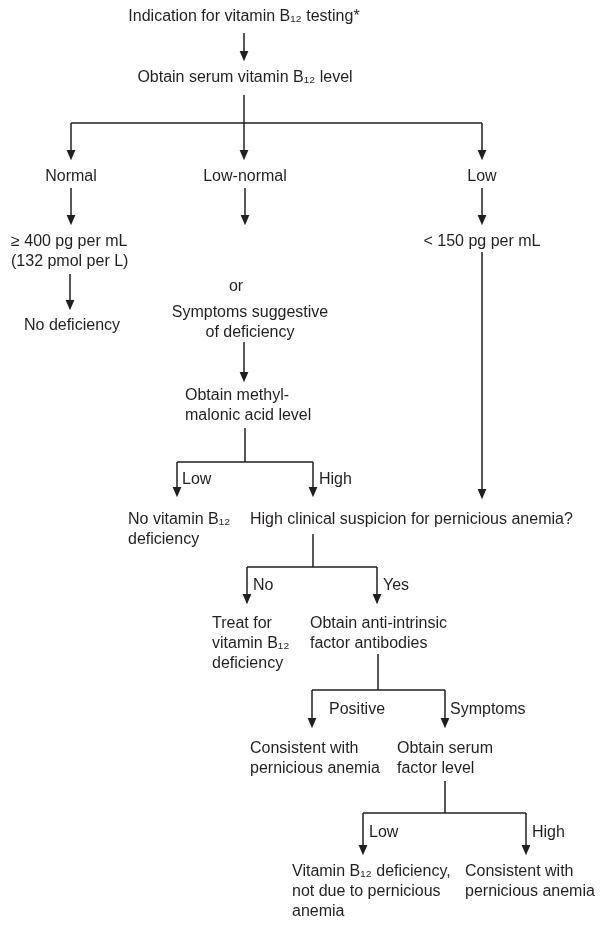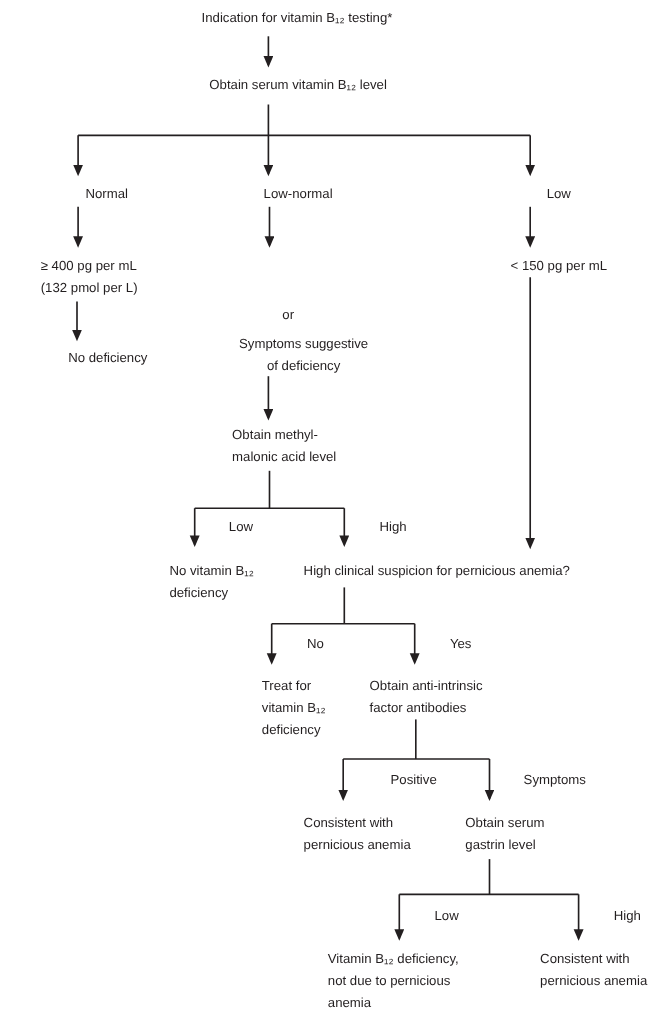--- a/index.html
+++ b/index.html
@@ -22,24 +22,23 @@
   .connectors {
     position: absolute;
     left: 0; top: 0;
     width: 600px; height: 926px;
   }
   .connectors line { stroke: var(--line, #231f20); stroke-width: 1.5; }
   .connectors marker path { fill: var(--line, #231f20); }
   .node {
     position: absolute;
     color: var(--text, #231f20);
-    font-size: 12px;
+    font-size: 16px;
     line-height: 20px;
     white-space: pre-line;
-    margin-left: 26px;
   }
   .node.c {
     transform: translateX(-50%);
     text-align: center;
   }
   .node.i { }
 </style>
 </head>
 <body>
 
@@ -121,23 +120,23 @@
 vitamin B₁₂
 deficiency</div>
   <div class="node" style="left:310px; top:613px">Obtain anti-intrinsic
 factor antibodies</div>
 
   <div class="node" style="left:329px; top:699px">Positive</div>
   <div class="node" style="left:450px; top:699px">Symptoms</div>
   <div class="node" style="left:250px; top:738px">Consistent with
 pernicious anemia</div>
   <div class="node" style="left:397px; top:738px">Obtain serum
-gastrin level</div>
+factor level</div>
 
   <div class="node" style="left:369px; top:822px">Low</div>
   <div class="node" style="left:532px; top:822px">High</div>
-  <div class="node" style="left:272px; top:861px">Vitamin B₁₂ deficiency,
+  <div class="node" style="left:292px; top:861px">Vitamin B₁₂ deficiency,
 not due to pernicious
 anemia</div>
   <div class="node" style="left:465px; top:861px">Consistent with
 pernicious anemia</div>
 
 </div>
 
 </body></html>

